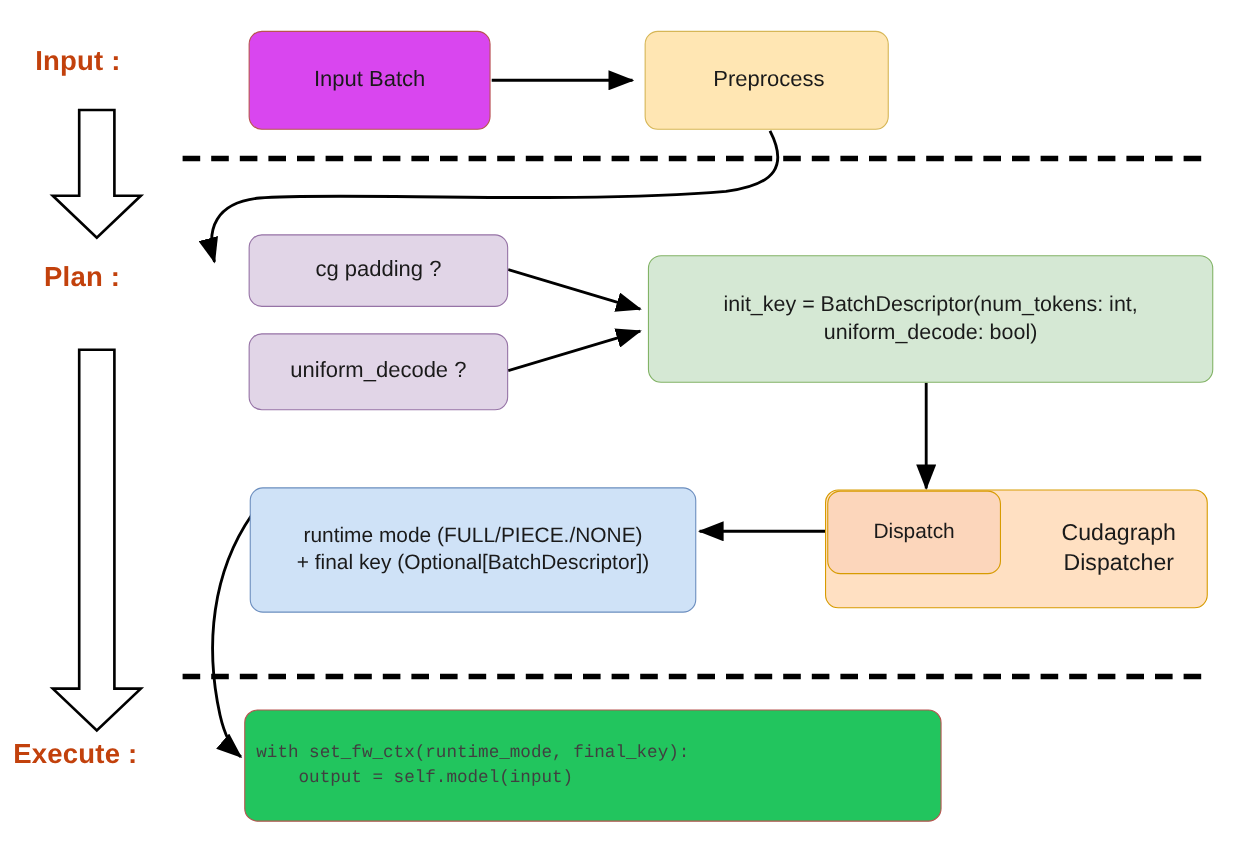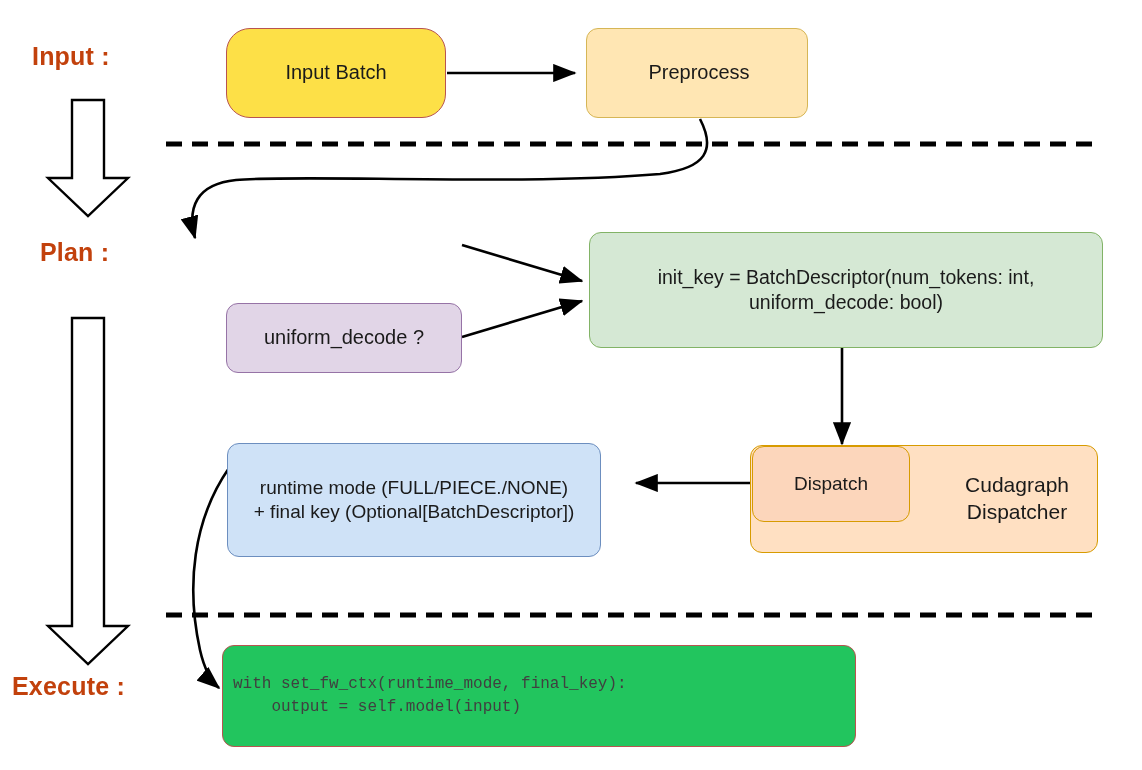--- a/index.html
+++ b/index.html
@@ -42,23 +42,22 @@
     border-radius: 12px;
     border-width: 1.6px;
     border-style: solid;
     font-size: 20px;
     line-height: 1.28;
     color: #1a1a1a;
     white-space: pre-line;
     padding: 4px 8px;
   }
   .node-input-batch {
-    background: #fde047;
+    background: #d946ef;
     border-color: #b85450;
-    border-radius: 24px;
   }
   .node-preprocess {
     background: #ffe6b3;
     border-color: #d6b656;
     padding-left: 12px;
   }
   .node-purple {
     background: #e1d5e7;
     border-color: #9673a6;
   }
@@ -134,30 +133,31 @@
   </svg>
 
   <div class="stage-label" style="left:32px; top:42px;">Input :</div>
   <div class="stage-label" style="left:40px; top:238px;text-align:right;">Plan :</div>
   <div class="stage-label" style="left:12px; top:672px;">Execute :</div>
 
   <div class="node node-input-batch" style="left:226px; top:28px; width:220px; height:90px;">Input Batch</div>
 
   <div class="node node-preprocess" style="left:586px; top:28px; width:222px; height:90px;">Preprocess</div>
 
+  <div class="node node-purple" style="left:226px; top:213px; width:236px; height:66px;">cg padding ?</div>
 
   <div class="node node-purple" style="left:226px; top:303px; width:236px; height:70px;">uniform_decode ?</div>
 
   <div class="node node-green" style="left:589px; top:232px; width:514px; height:116px;">init_key = BatchDescriptor(num_tokens: int,
 uniform_decode: bool)</div>
 
   <div class="node node-dispatcher-outer" style="left:750px; top:445px; width:348px; height:108px;">Cudagraph
 Dispatcher</div>
 
   <div class="node node-dispatch-inner" style="left:752px; top:446px; width:158px; height:76px;">Dispatch</div>
 
-  <div class="node node-blue" style="left:227px; top:443px; width:374px; height:114px;">runtime mode (FULL/PIECE./NONE)
+  <div class="node node-blue" style="left:227px; top:443px; width:406px; height:114px;">runtime mode (FULL/PIECE./NONE)
 + final key (Optional[BatchDescriptor])</div>
 
   <div class="node node-code" style="left:222px; top:645px; width:634px; height:102px;">with set_fw_ctx(runtime_mode, final_key):
     output = self.model(input)</div>
 
 </div>
 
 </body></html>

